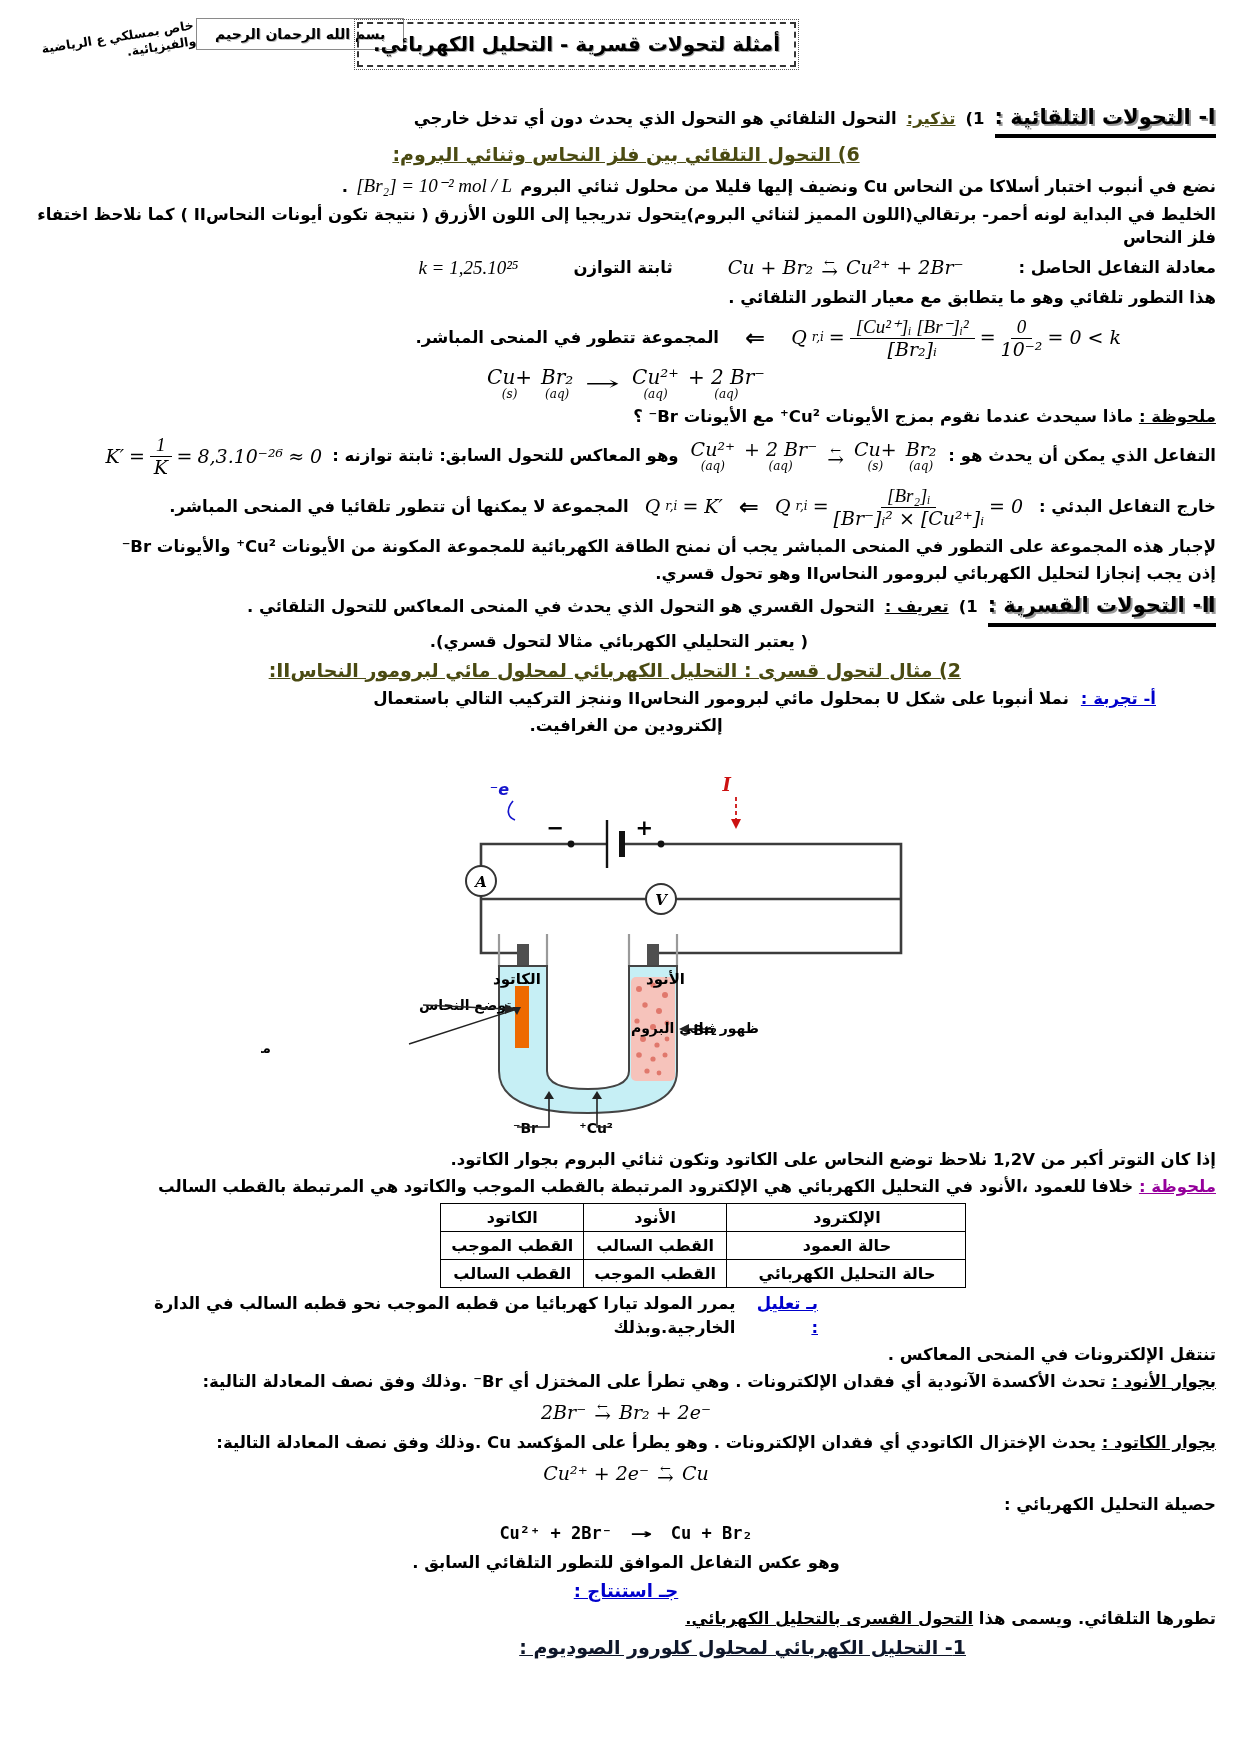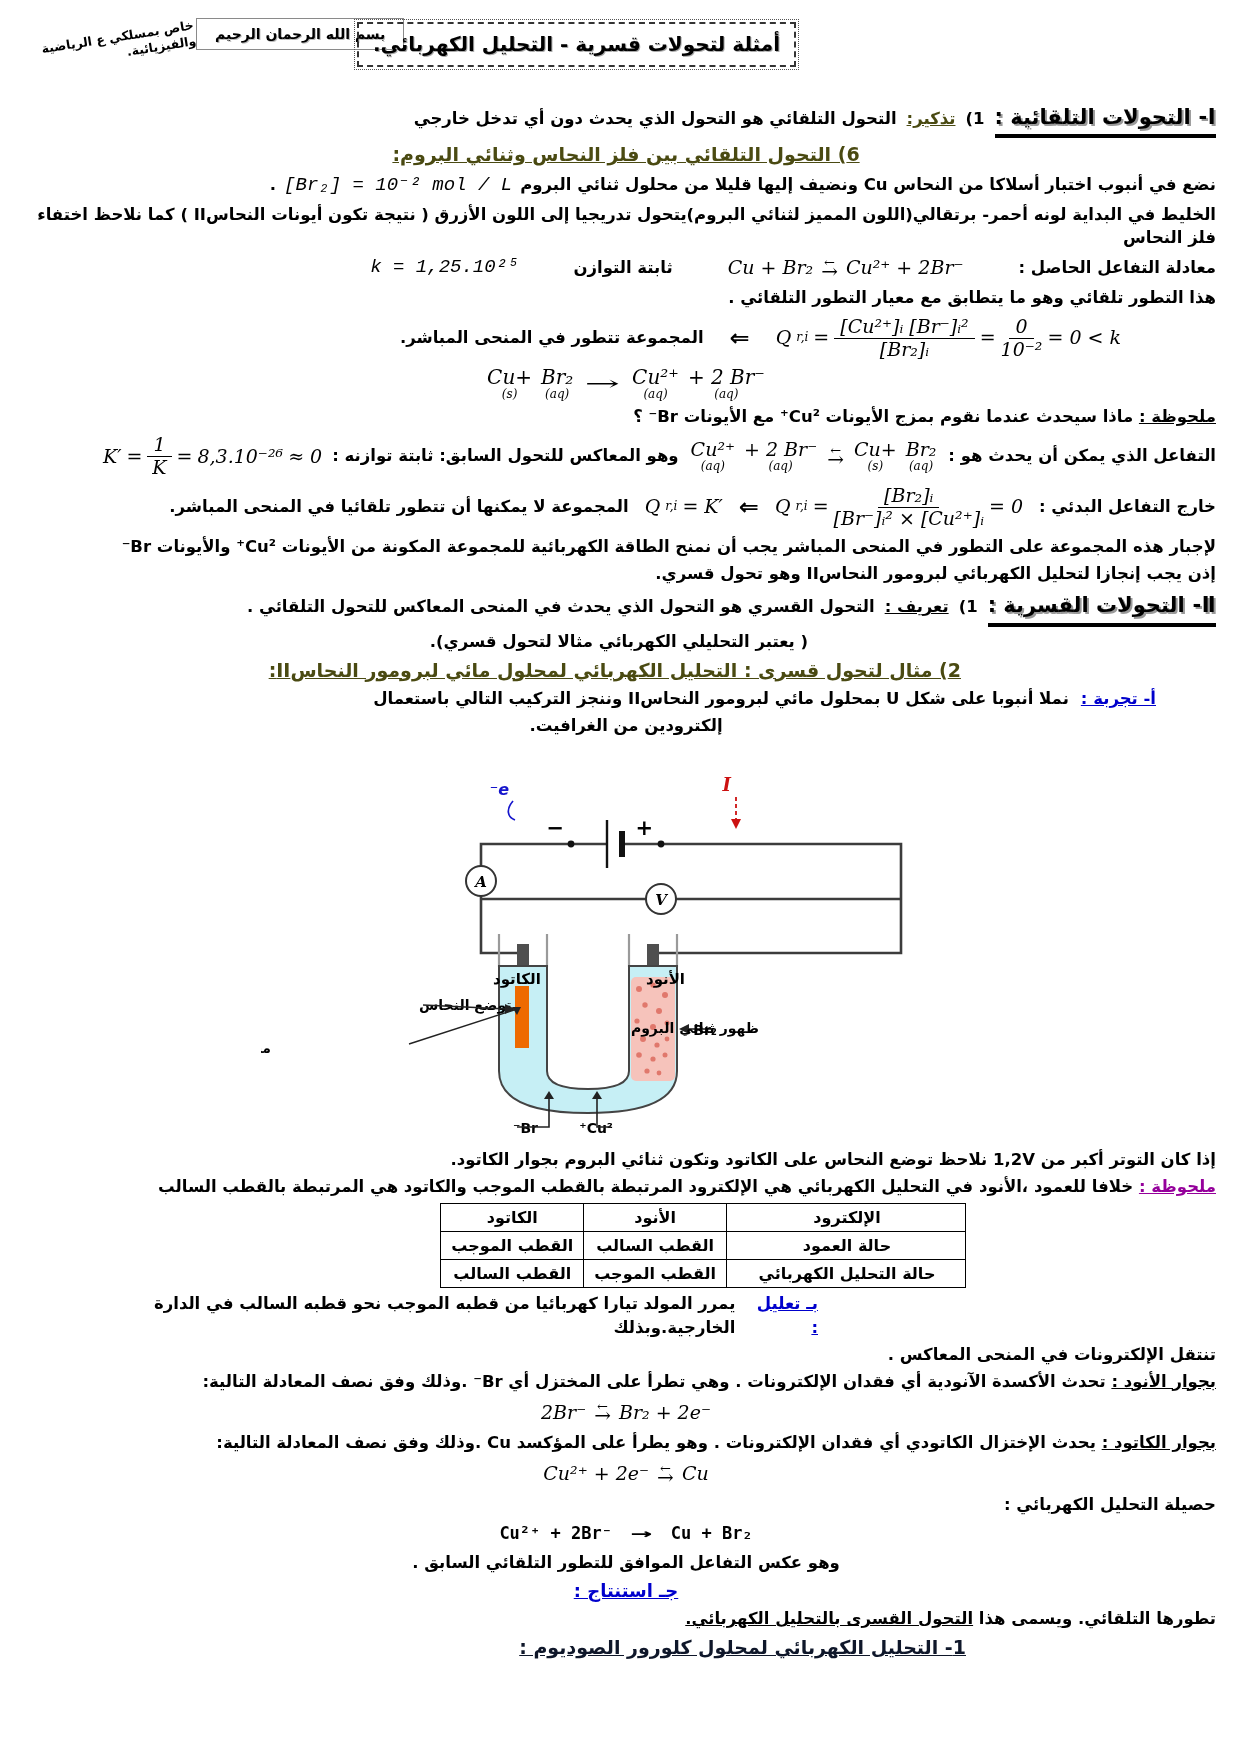--- a/index.html
+++ b/index.html
@@ -18,26 +18,26 @@
   .deco3{display:inline-block;font-size:19px;text-shadow:1.5px 1.5px 0 #9a9a9a;text-decoration:underline;}
   .row{display:flex;align-items:center;}
   .base{align-items:baseline;}
   p{margin:3px 0;}
   .u{text-decoration:underline;}
   .olive{color:#4a4a12;}
   .blue{color:#0000cc;}
   .purple{color:#95009b;}
   .green{color:#0f172a;}
   .ctr{text-align:center;}
-  .math{font-family:Liberation Mono, monospace;font-style:italic;font-weight:normal;
+  .math{font-family:Liberation Serif, serif;font-style:italic;font-weight:normal;
         direction:ltr;unicode-bidi:isolate;font-size:19px;}
   .mflex{display:inline-flex;direction:ltr;align-items:center;gap:5px;
          font-family:"DejaVu Serif","DejaVu Sans",serif;font-style:italic;font-weight:normal;font-size:19px;}
   .frac{display:inline-flex;flex-direction:column;align-items:center;line-height:1.15;}
-  .frac .num{border-bottom:1.6px solid #000;padding:0 6px;}
+  .frac .num{border-bottom:1.6px solid #000;padding:0 6px;font-family:Liberation Serif, serif;}
   .qsub{font-size:12px;}
   .rev{display:inline-flex;flex-direction:column;align-items:center;line-height:.55;margin:0 3px;}
   .rev .r{font-size:13px;}
   .rev .f{font-size:20px;}
   .la{display:inline-block;transform:scaleX(2.1);margin:0 14px;}
   .term{display:inline-flex;flex-direction:column;align-items:center;line-height:1.05;margin:0 2px;}
   .term .st{font-size:12px;}
   .eq-center{margin:5px 0;}
   table.pol{border-collapse:collapse;margin:4px 250px 4px 0;}
   table.pol td{border:1.5px solid #000;padding:1px 10px;font-size:16px;text-align:center;min-width:108px;height:25px;}

